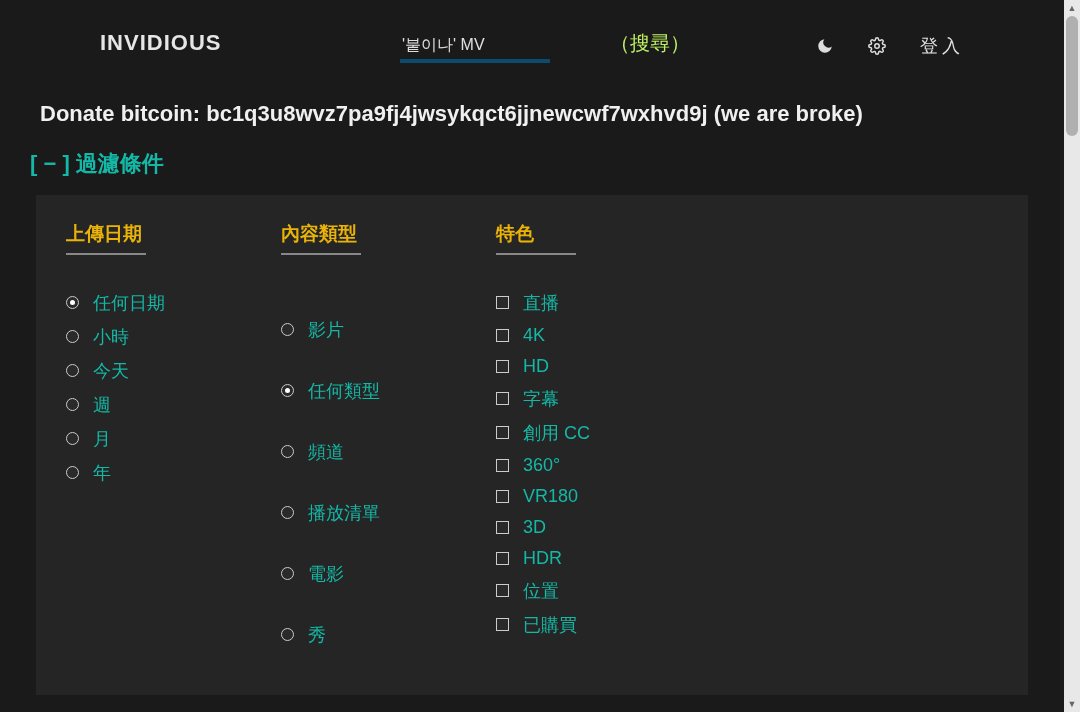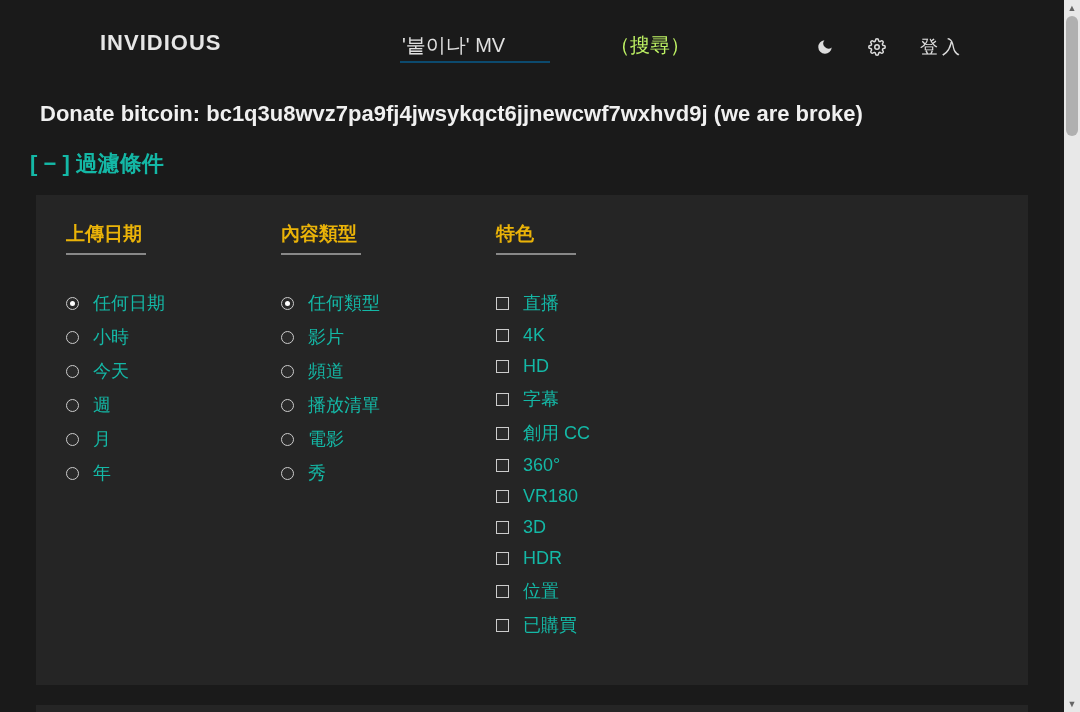--- a/index.html
+++ b/index.html
@@ -59,23 +59,23 @@
   width: 300px;
 }
 .search-wrap {
   display: flex;
   align-items: baseline;
   gap: 60px;
 }
 .search-input {
   background: transparent;
   border: none;
-  border-bottom: 2px solid #0c4a6e;
+  border-bottom: 4px solid #0c4a6e;
   color: #e0e0e0;
-  font-size: 20px;
+  font-size: 16px;
   padding: 4px 2px;
   width: 150px;
   outline: none;
 }
 .search-btn {
   background: transparent;
   border: none;
   color: #bef264;
   font-size: 20px;
   font-weight: normal;
@@ -119,21 +119,21 @@
   margin: 0 6px;
   padding: 26px 30px 38px;
   display: flex;
   gap: 40px;
 }
 .col {
   display: flex;
   flex-direction: column;
 }
 .col-upload { width: 175px; }
-.col-type   { width: 175px; }
+.col-type   { width: 175px; gap: 27px; }
 .col-dur    { width: 265px; }
 .col-feat   { flex: 1; }
 .col-title {
   font-size: 19px;
   font-weight: bold;
   color: #eab308;
   padding-bottom: 6px;
   border-bottom: 2px solid #888;
   margin-bottom: 36px;
   width: fit-content;
@@ -229,26 +229,26 @@
         </label>
       <label class="opt">
           <span class="radio"></span>
           <span>年</span>
         </label>
     </div>
 
     <div class="col col-type">
       <div class="col-title">內容類型</div>
       <label class="opt">
+          <span class="radio"></span>
+          <span>影片</span>
+        </label>
+      <label class="opt">
           <span class="radio checked"></span>
           <span>任何類型</span>
-        </label>
-      <label class="opt">
-          <span class="radio"></span>
-          <span>影片</span>
         </label>
       <label class="opt">
           <span class="radio"></span>
           <span>頻道</span>
         </label>
       <label class="opt">
           <span class="radio"></span>
           <span>播放清單</span>
         </label>
       <label class="opt">

